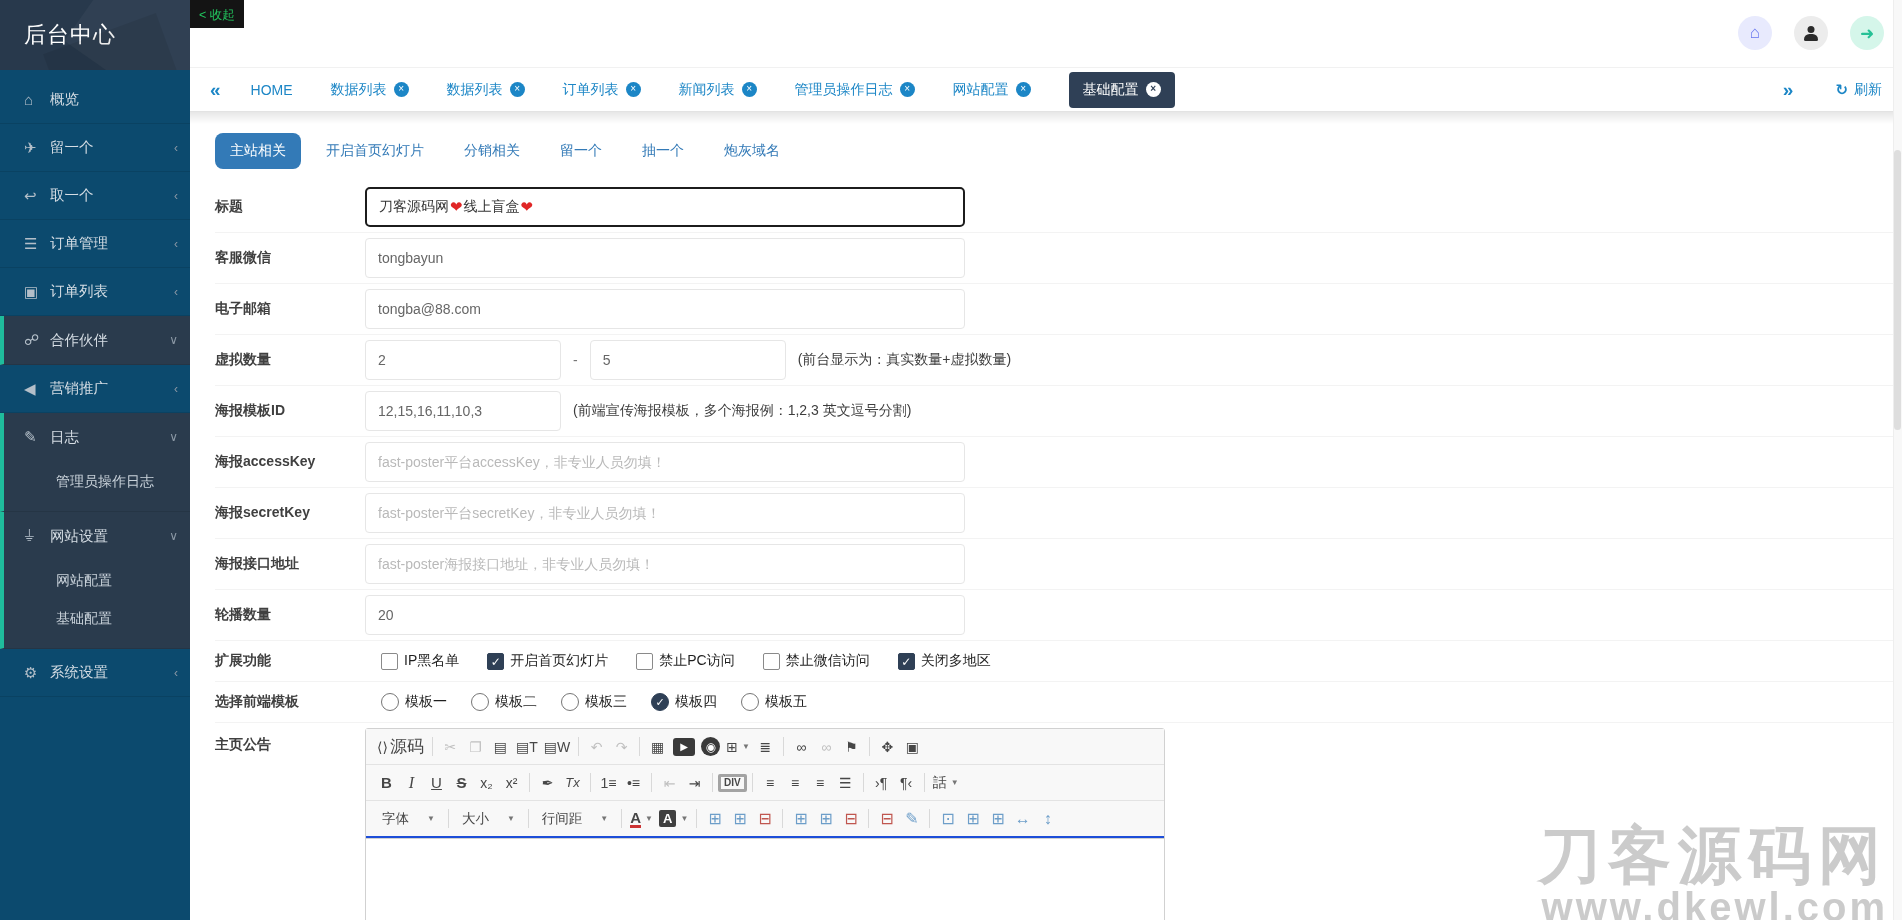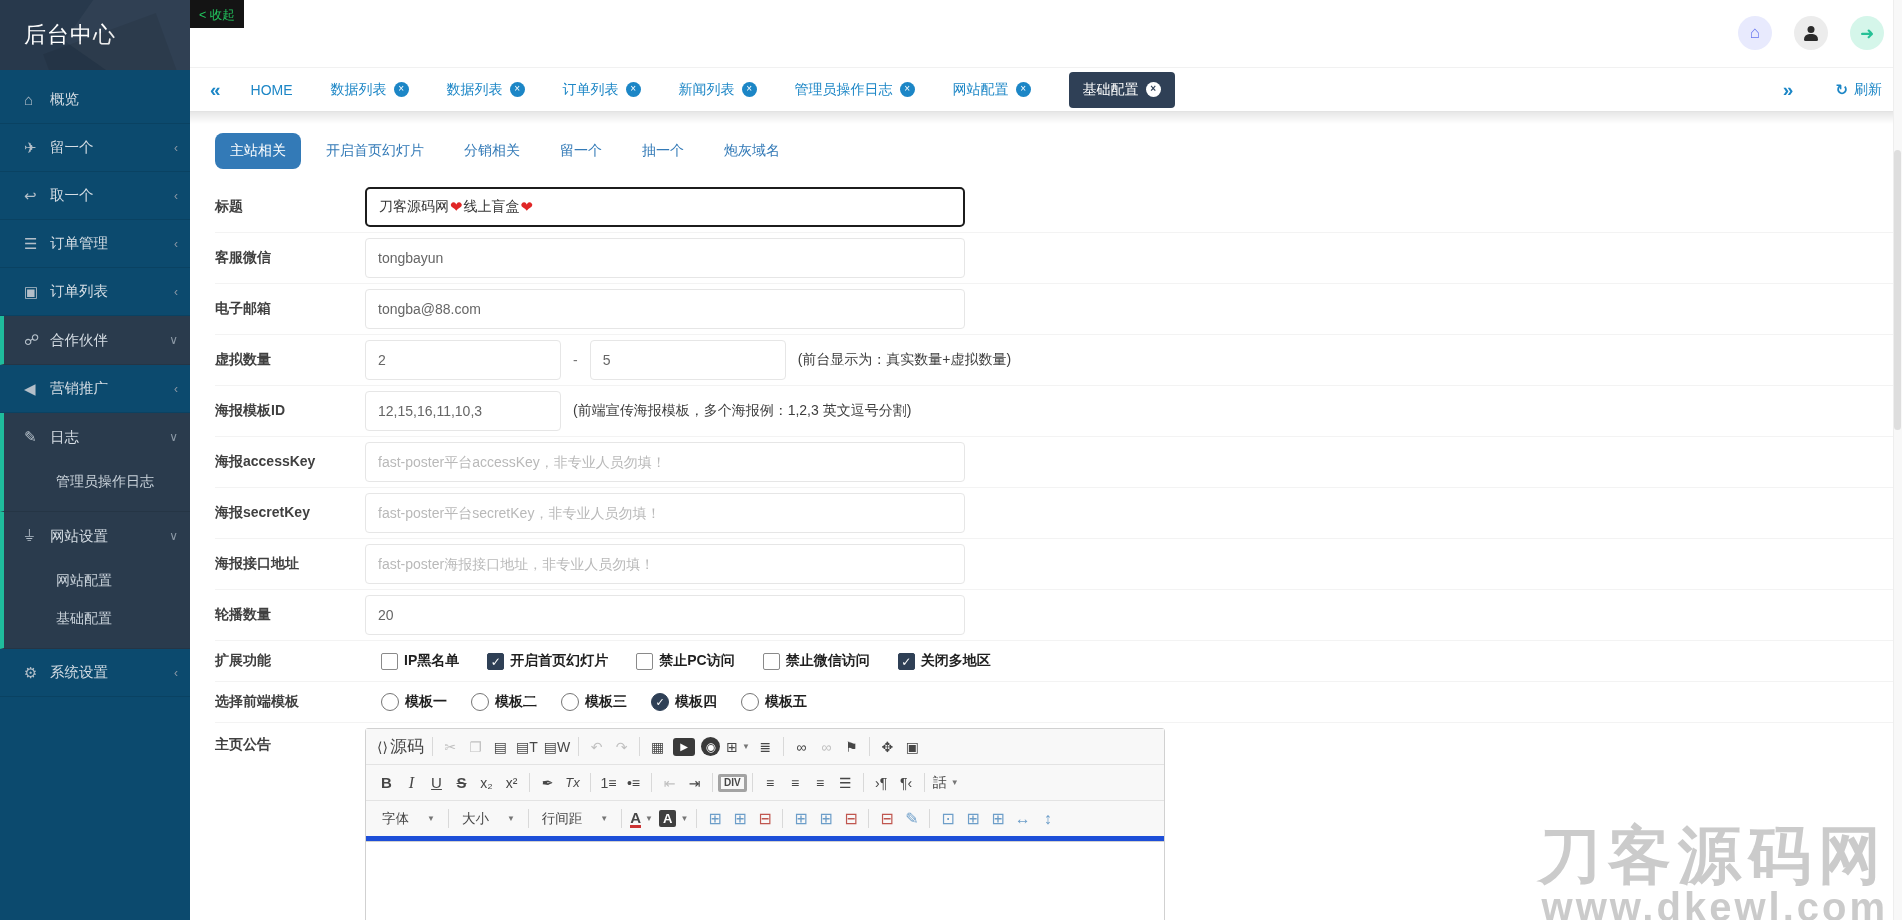--- a/index.html
+++ b/index.html
@@ -77,33 +77,33 @@
   input.std { width:600px; height:40px; border:1px solid #e6e6e6; border-radius:4px;
     padding:0 12px; font-size:14px; color:#666; outline:none; background:#fff; }
   input.std::placeholder { color:#b9b9b9; }
   input.small { width:196px; }
   .fake-input { width:600px; height:40px; border:2px solid #1c1c1c; border-radius:5px;
     display:flex; align-items:center; padding:0 12px; font-size:14px; color:#333; background:#fff; }
   .heart { color:#e02626; margin:0 1px; font-size:15px; }
   .dash { color:#777; margin:0 12px; }
   .hint { color:#3d3d3d; font-size:14px; margin-left:12px; white-space:nowrap; }
   .cb, .rd { display:flex; align-items:center; gap:6px; margin-right:12px;
-    font-weight:700; color:#1f1f1f; font-size:14px; cursor:pointer;padding-left:16px; }
+    font-weight:400; color:#1f1f1f; font-size:14px; cursor:pointer;padding-left:16px; }
   .rd { margin-right:8px; }
   .cb .box { width:17px; height:17px; border:1px solid #8a8a8a; border-radius:2px; background:#fff;
     font-size:12px; line-height:16px; text-align:center; color:transparent; flex-shrink:0; }
   .cb.checked .box { background:#2f4056; border-color:#2f4056; color:#fff; }
   .rd .circle { width:18px; height:18px; border:1px solid #767676; border-radius:50%; background:#fff;
     font-size:11px; line-height:17px; text-align:center; color:transparent; flex-shrink:0; }
   .rd.checked .circle { background:#2f4056; border-color:#2f4056; color:#fff; }
   
   .editor { width:800px; border:1px solid #d1d1d1; border-radius:3px; background:#fff; }
   .ed-row { display:flex; align-items:center; background:#f8f8f8; padding:5px 8px; flex-wrap:nowrap; }
   .ed-row + .ed-row { border-top:1px solid #e3e3e3; }
-  .ed-row.last { border-bottom:5px solid #1d4ed8; }
+  .ed-row.last { border-bottom:2px solid #1d4ed8; }
   .ed-btn { min-width:25px; height:25px; display:flex; align-items:center; justify-content:center;
     color:#474747; font-size:14px; padding:0 3px; border-radius:2px; cursor:pointer; gap:2px; white-space:nowrap; }
   .ed-btn.disabled { color:#c0c0c0; cursor:default; }
   .ed-btn .cap { font-size:17px; color:#474747; }
   .ed-sep { width:1px; height:19px; background:#d9d9d9; margin:0 5px; flex-shrink:0; }
   .ed-btn.bold { font-weight:800; font-size:15px; }
   .ed-btn.italic { font-style:italic; font-family:"Liberation Serif",serif; font-size:16px; }
   .ed-btn.underline { text-decoration:underline; font-size:15px; }
   .ed-btn.strike { text-decoration:line-through; font-weight:700; font-size:15px; }
   .ed-btn.tx { font-size:13px; font-style:italic; }

